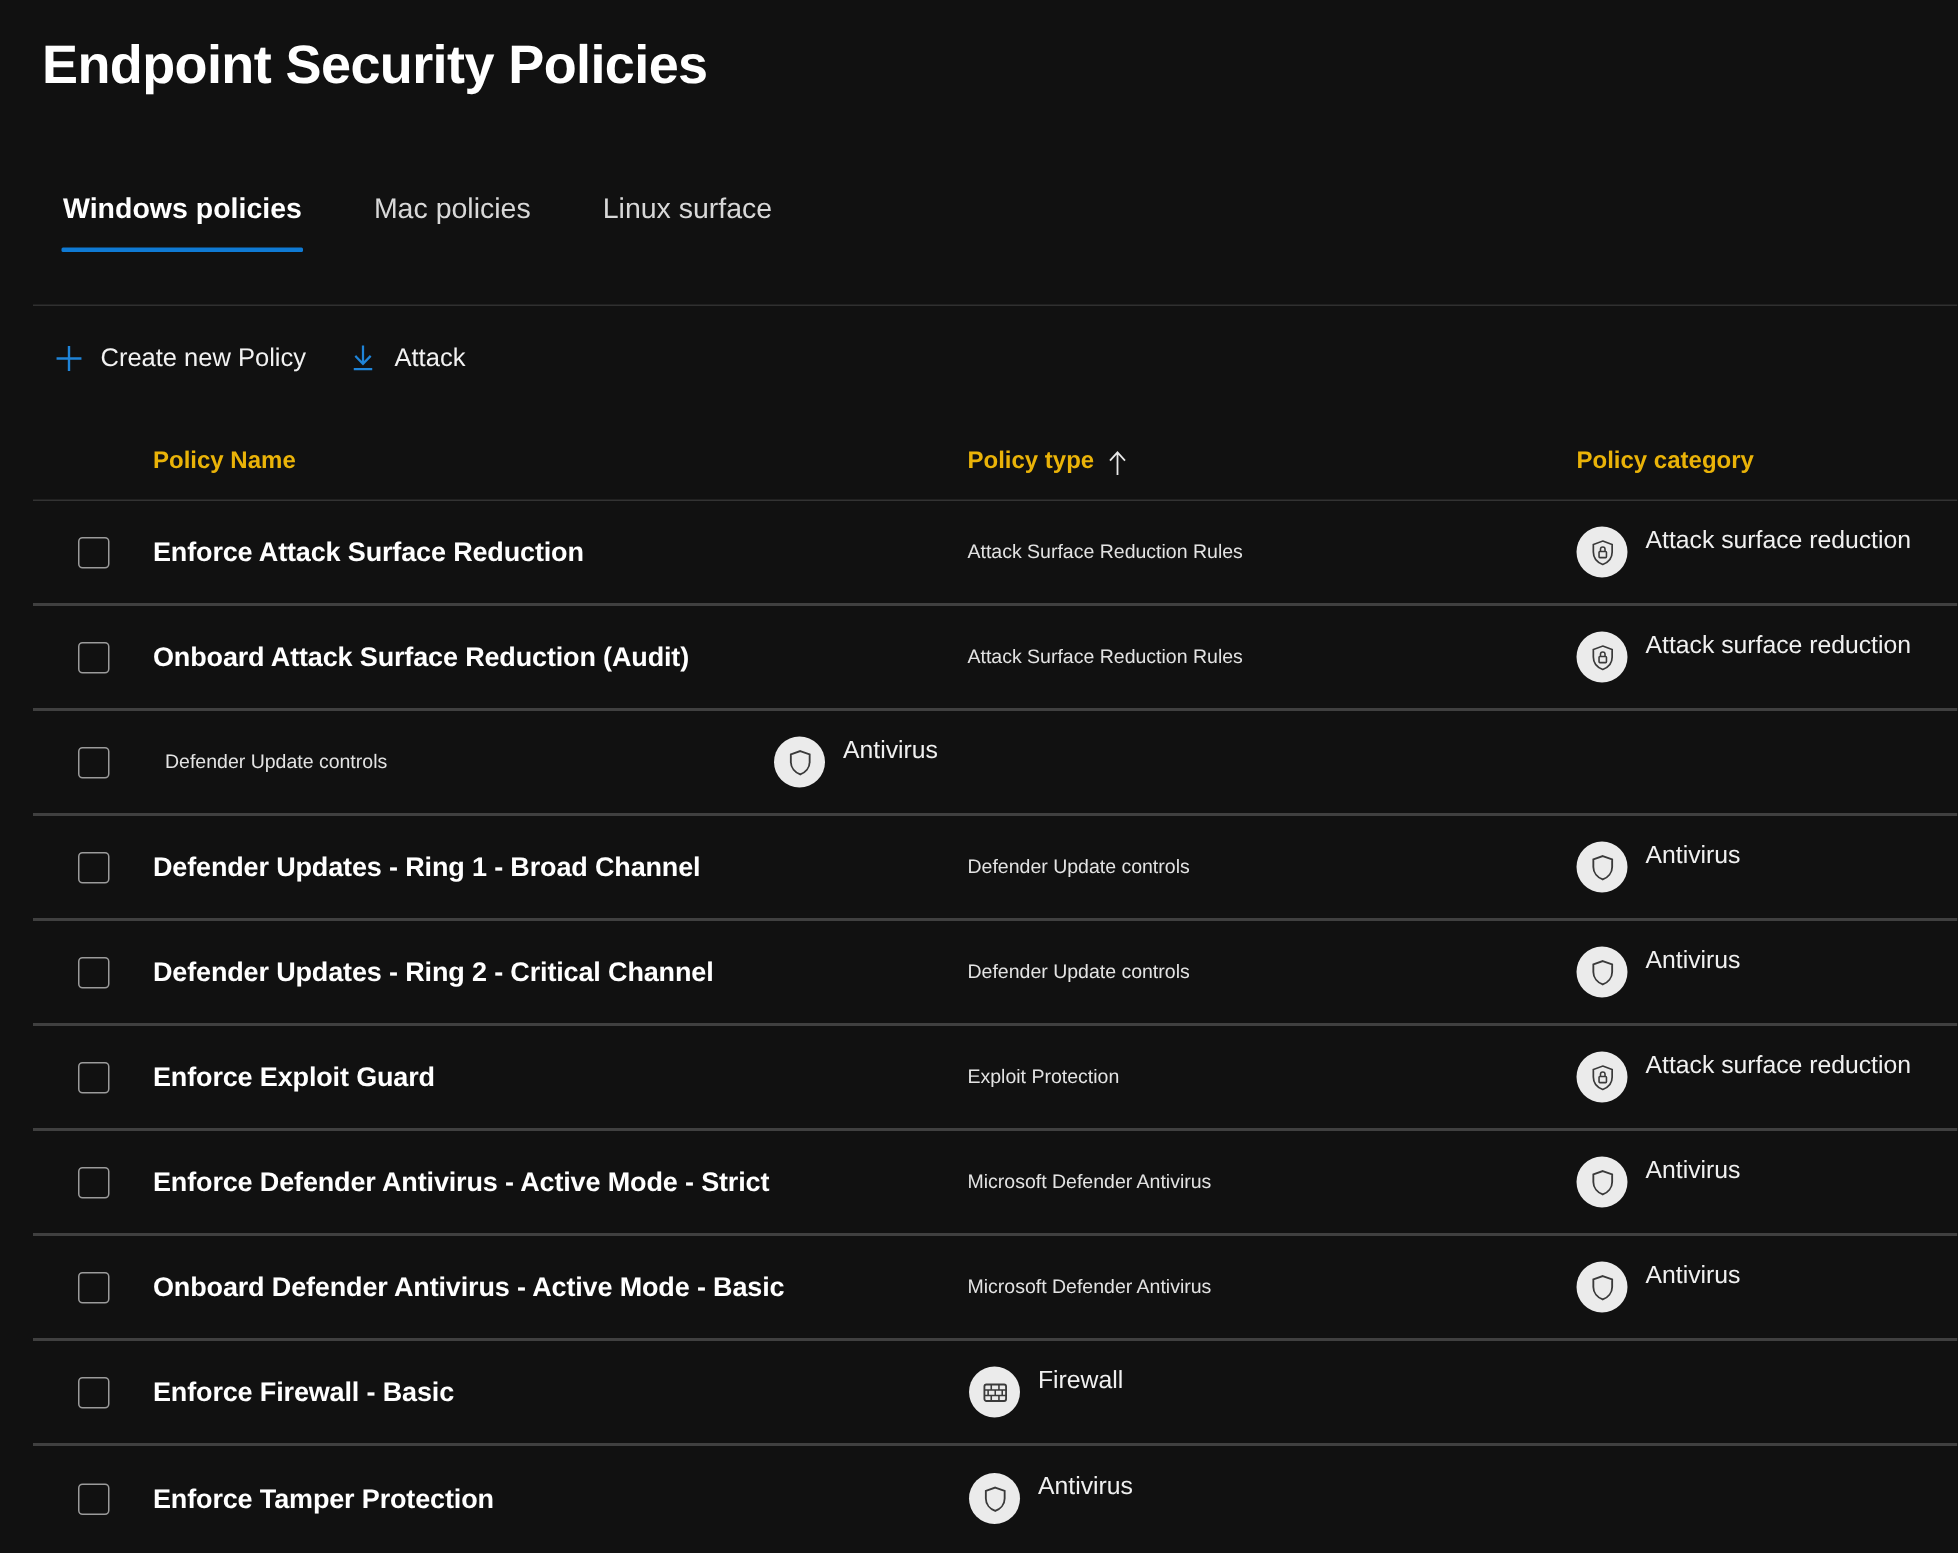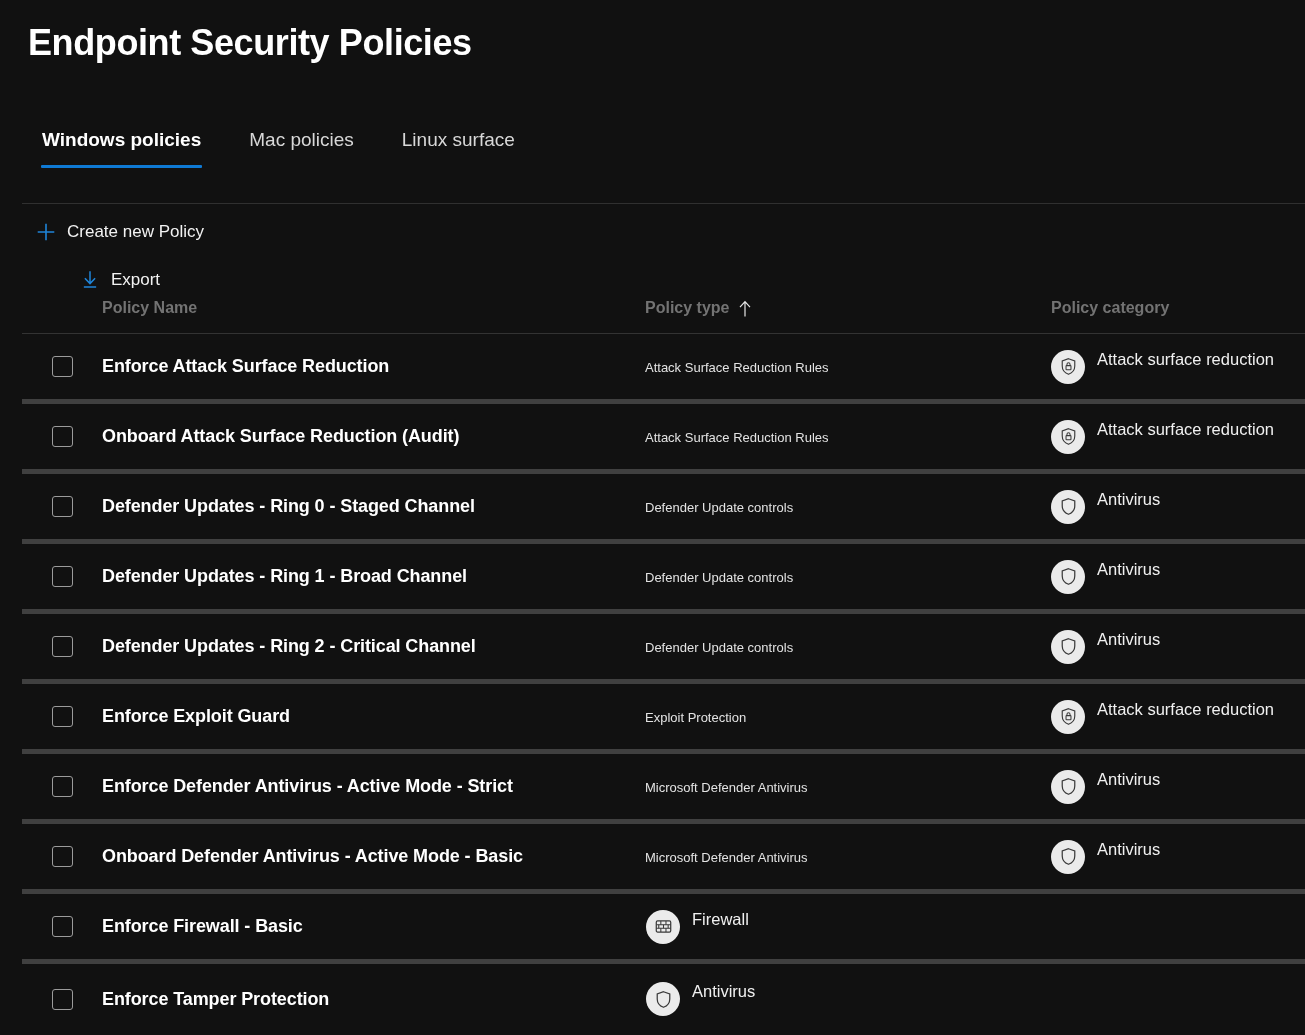--- a/index.html
+++ b/index.html
@@ -76,21 +76,20 @@
 
   
   .commandbar {
     position: absolute;
     left: 36px;
     top: 222px;
     display: flex;
     align-items: center;
     gap: 28px;
     height: 34px;
-    flex-direction: column;
   }
   .cmd {
     display: flex;
     align-items: center;
     gap: 11px;
     cursor: pointer;
     height: 34px;
   }
   .cmd-label {
     font-size: 17px;
@@ -115,21 +114,21 @@
     align-items: center;
     position: relative;
     width: 100%;
   }
   .row.header {
     height: 52px;
     border-bottom: 1px solid #333333;
   }
   .row.data {
     height: 70px;
-    border-bottom: 5px solid #404040;
+    border-bottom: 2px solid #404040;
   }
   .row.data:last-child { border-bottom: none; }
 
   .c-check {
     width: 80px;
     flex: 0 0 80px;
     display: flex;
     align-items: center;
     padding-left: 30px;
   }
@@ -150,21 +149,21 @@
     align-items: flex-start;
     gap: 12px;
   }
 
   .header .c-check { padding-left: 30px; }
   .header .c-name,
   .header .c-type,
   .header .c-cat {
     font-size: 16px;
     font-weight: bold;
-    color: #737373;
+    color: #eab308;
   }
   .header .c-type { display: flex; align-items: flex-end; gap: 10px; }
   .sort-arrow { width: 12px; height: 17px; display: block; }
 
   .cb {
     width: 21px;
     height: 21px;
     border: 1px solid #9b9b9b;
     border-radius: 3px;
     background: transparent;
@@ -222,21 +221,21 @@
       <svg class="icon-plus" viewBox="0 0 20 20">
         <path d="M10 2.5 L10 17.5 M2.5 10 L17.5 10" stroke="#1f84d8" stroke-width="1.6" fill="none" stroke-linecap="square"></path>
       </svg>
       <span class="cmd-label">Create new Policy</span>
     </div>
     <div class="cmd">
       <svg class="icon-download" viewBox="0 0 20 20">
         <path d="M10 2 L10 13.2 M5.4 8.8 L10 13.6 L14.6 8.8" stroke="#1f84d8" stroke-width="1.5" fill="none" stroke-linecap="square" stroke-linejoin="miter"></path>
         <path d="M4.6 17 L15.4 17" stroke="#1f84d8" stroke-width="1.5" fill="none" stroke-linecap="square"></path>
       </svg>
-      <span class="cmd-label">Export</span>
+      <span class="cmd-label">Attack</span>
     </div>
   </div>
 
   <div class="table">
     <div class="row header">
       <div class="c-check"></div>
       <div class="c-name">Policy Name</div>
       <div class="c-type">
         <span>Policy type</span>
         <svg class="sort-arrow" viewBox="0 0 12 17">
@@ -279,21 +278,20 @@
                 <path d="M8.4 9.1 L8.4 7.6 A1.6 1.6 0 0 1 11.6 7.6 L11.6 9.1" fill="none" stroke="#3a3a3a" stroke-width="1.1"></path>
               </svg>
             </span>
             <span class="cat-label">Attack surface reduction</span>
           </div>
         </div>
         <div class="row data">
           <div class="c-check">
             <div class="cb"></div>
           </div>
-          <div class="c-name"><span class="policy-name">Defender Updates - Ring 0 - Staged Channel</span></div>
           <div class="c-type"><span class="policy-type">Defender Update controls</span></div>
           <div class="c-cat">
             <span class="cat-badge">
               <svg width="19" height="19" viewBox="0 0 20 20">
                 <path d="M10 1.8 L16.6 4.2 L16.6 9.4 C16.6 13.6 13.6 16.8 10 18.2 C6.4 16.8 3.4 13.6 3.4 9.4 L3.4 4.2 Z" fill="none" stroke="#3a3a3a" stroke-width="1.3"></path>
               </svg>
             </span>
             <span class="cat-label">Antivirus</span>
           </div>
         </div>

